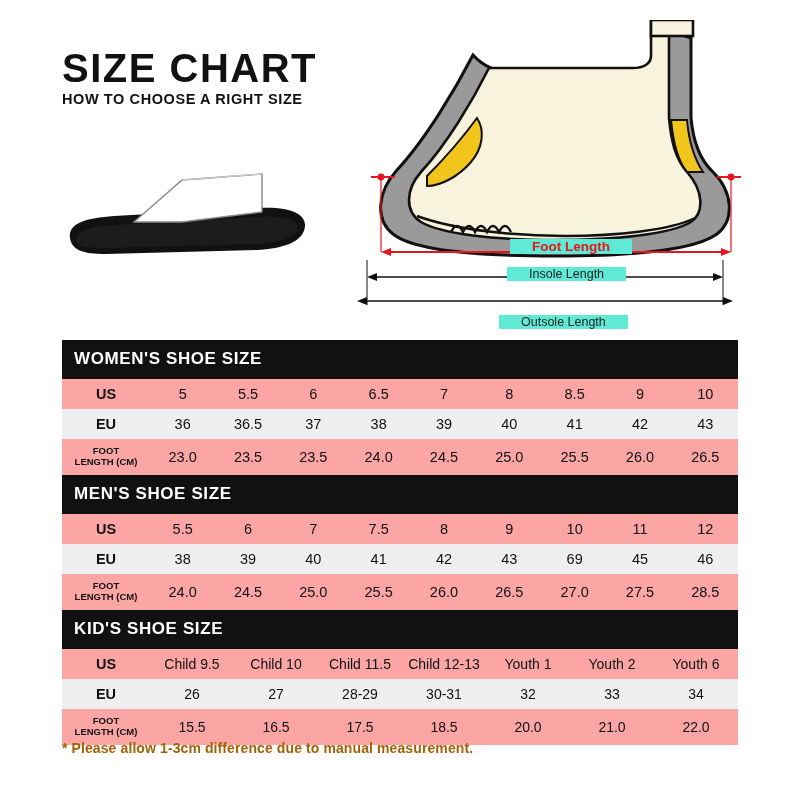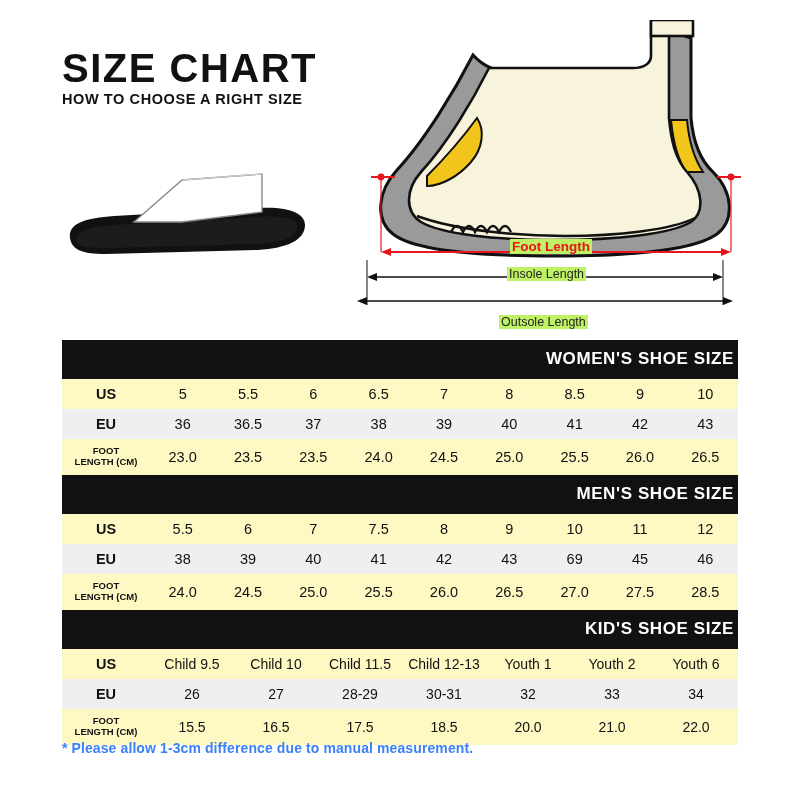--- a/index.html
+++ b/index.html
@@ -47,78 +47,78 @@
   
   .foot-wrap {
     position: absolute;
     left: 355px; top: 20px;
     width: 420px; height: 300px;
   }
   .foot-label {
     position: absolute;
     font-size: 12.5px;
     color: #222;
-    background: #bef264;
-    padding: 0 2px;
+    background: #5eead4;
+    padding: 0 22px;
     white-space: nowrap;
   }
   .foot-label.red {
     color: #e8151d;
     font-weight: bold;
     font-size: 13.5px;
   }
 
   
   .tables {
     position: absolute;
     left: 62px; top: 340px;
     width: 676px;
   }
   .band {
     background: #111111;
     color: #ffffff;
-    text-align: right;
+    text-align: left;
     font-size: 17px;
     font-weight: bold;
     letter-spacing: 0.6px;
-    padding: 9px 4px 10px;
+    padding: 9px 12px 10px;
   }
   table.size {
     width: 100%;
     border-collapse: collapse;
     table-layout: fixed;
   }
   table.size td {
     text-align: center;
     font-size: 14.5px;
     color: #111111;
     padding: 7px 2px;
     border: none;
   }
   table.size tr.alt td { background: #efefef; }
-  table.size tr.white td { background: #fef9c3; }
+  table.size tr.white td { background: #fca5a5; }
   td.rowhead {
     font-size: 13px;
     font-weight: bold;
     width: 88px;
   }
   td.rowhead.small {
     font-size: 9.5px;
     line-height: 1.15;
     font-weight: bold;
   }
   td.val { font-size: 15px; }
   td.val.kid { font-size: 14px; }
 
   .footnote {
     position: absolute;
     left: 62px; top: 740px;
     font-size: 14px;
     font-weight: bold;
-    color: #3b82f6;
+    color: #a16207;
     letter-spacing: 0.1px;
   }
 </style>
 </head>
 <body>
 
 <div id="page">
 
   <div class="title-block">
     <div class="main-title">SIZE CHART</div>

